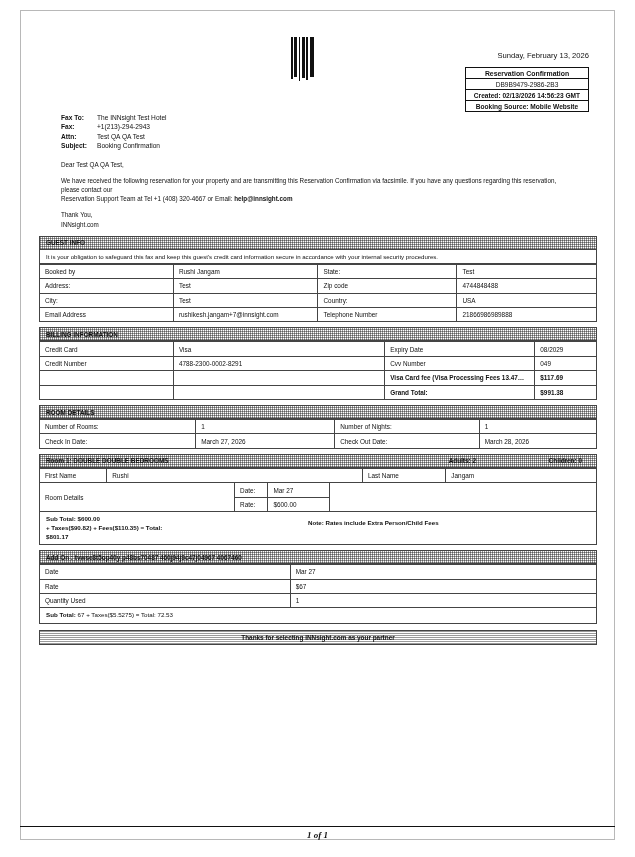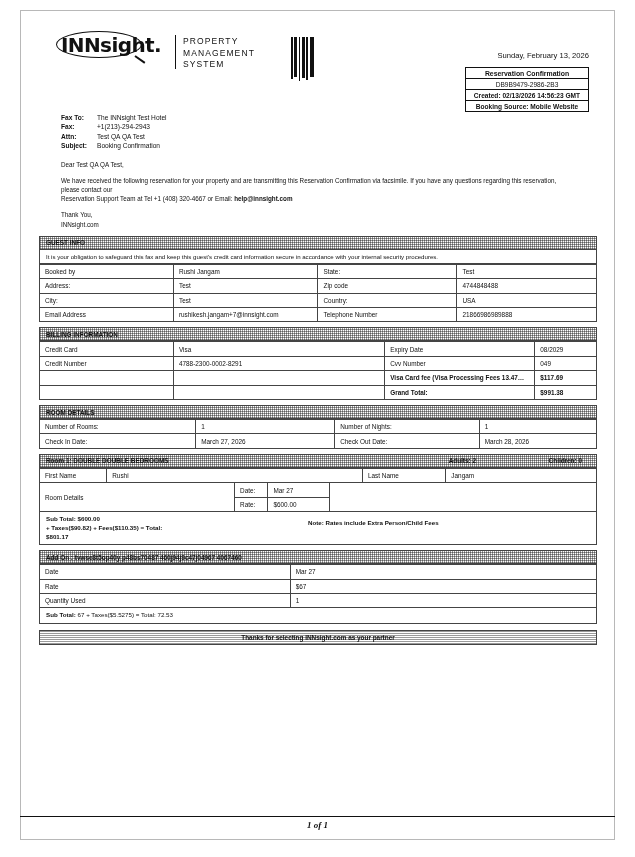--- a/index.html
+++ b/index.html
@@ -106,49 +106,36 @@
     margin-top: 6px;
     background-image: repeating-linear-gradient(0deg,#9a9a9a 0 1px,#ffffff 1px 2px),
                       repeating-linear-gradient(90deg,#9a9a9a 0 1px,#ffffff 1px 2px);
     border: 1px solid #444;
     text-align: center; font-size: 6.4px; font-weight: bold; color: #111;
     padding: 3px 0;
   }
 
   
   .footer {
-    position: absolute; left: 20px; bottom: 27px; width: 595px;
+    position: absolute; left: 20px; bottom: 17px; width: 595px;
     text-align: center;
   }
   .footer .rule { border-top: 1px solid #111; margin-bottom: 3px; }
   .footer .pg { font-size: 9px; font-style: italic; font-weight: bold; color: #111;
                 font-family: "Liberation Serif", serif; }
 </style>
 </head>
 <body>
 
 <div class="page">
   <div class="sheet">
     <div class="inner">
 
       <div class="hdr">
 
-        <div class="logo-wrap">
-          <div class="logo-mark">
-            <span class="ring"></span>
-            <span class="tail"></span>
-            <span>INNsight.</span>
-          </div>
-          <div class="logo-div"></div>
-          <div class="logo-words">
-            <div>PROPERTY</div>
-            <div>MANAGEMENT</div>
-            <div>SYSTEM</div>
-          </div>
-        </div>
 
         <div class="barcode">
           <i style="height:42px"></i><i style="width:1px;background:#fff"></i><i style="width:3px;height:40px"></i><i style="width:2px;background:#fff"></i><i style="width:1px;height:44px"></i><i style="width:2px;background:#fff"></i><i style="width:3px;height:41px"></i><i style="width:1px;background:#fff"></i><i style="width:2px;height:43px"></i><i style="width:2px;background:#fff"></i><i style="width:4px;height:40px"></i>
         </div>
 
         <div class="date-line">Sunday, February 13, 2026</div>
 
         <div class="resbox">
           <div class="t">Reservation Confirmation</div>
           <div>DB9B9479-2986-2B3</div>

